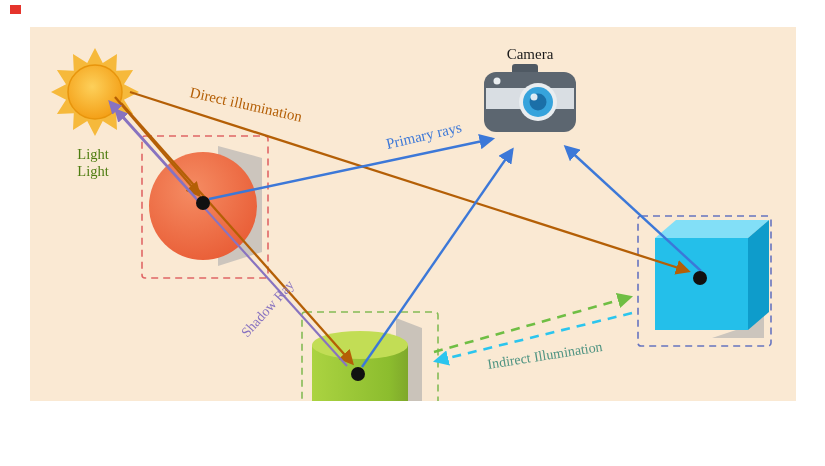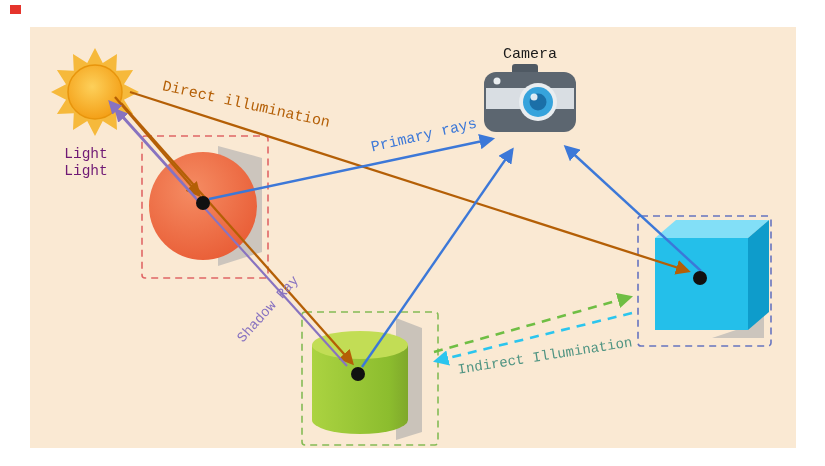--- a/index.html
+++ b/index.html
@@ -1,23 +1,23 @@
 <!DOCTYPE html>
 <html><head>
 <meta charset="utf-8">
 <style>
   html,body{margin:0;padding:0;background:#ffffff;}
-  .canvas{position:relative;width:825px;height:466px;background:#ffffff;overflow:hidden;
-          font-family:Liberation Mono, monospace;border-radius:24px;}
+  .canvas{position:relative;width:825px;height:401px;background:#ffffff;overflow:hidden;
+          font-family:Liberation Serif, serif;border-radius:24px;}
   .scene-bg{position:absolute;left:30px;top:27px;width:766px;height:421px;background:#FAE9D3;}
   .corner-marker{position:absolute;left:10px;top:5px;width:11px;height:9px;background:#E5342C;}
   svg.scene{position:absolute;left:0;top:0;z-index:2;}
   .lbl{position:absolute;z-index:3;white-space:nowrap;transform:translate(-50%,-50%);}
   .lbl-camera{left:530px;top:54px;font-size:15px;color:#1a1a1a;}
-  .lbl-light{left:86px;top:163px;font-size:14.5px;color:#701a75;line-height:1.2;}
+  .lbl-light{left:93px;top:163px;font-size:14.5px;color:#4d7c0f;line-height:1.2;}
   .lbl-direct{left:246px;top:105px;font-size:15px;color:#B45F06;transform:translate(-50%,-50%) rotate(12.5deg);}
   .lbl-primary{left:424px;top:136px;font-size:15px;color:#3C78D8;transform:translate(-50%,-50%) rotate(-13deg);}
   .lbl-shadow{left:268px;top:309px;font-size:14px;color:#8873C0;transform:translate(-50%,-50%) rotate(-48deg);}
   .lbl-indirect{left:545px;top:356px;font-size:14px;color:#4F9482;transform:translate(-50%,-50%) rotate(-9deg);}
 </style>
 </head>
 <body>
 
 <div class="canvas">
   <div class="corner-marker"></div>

